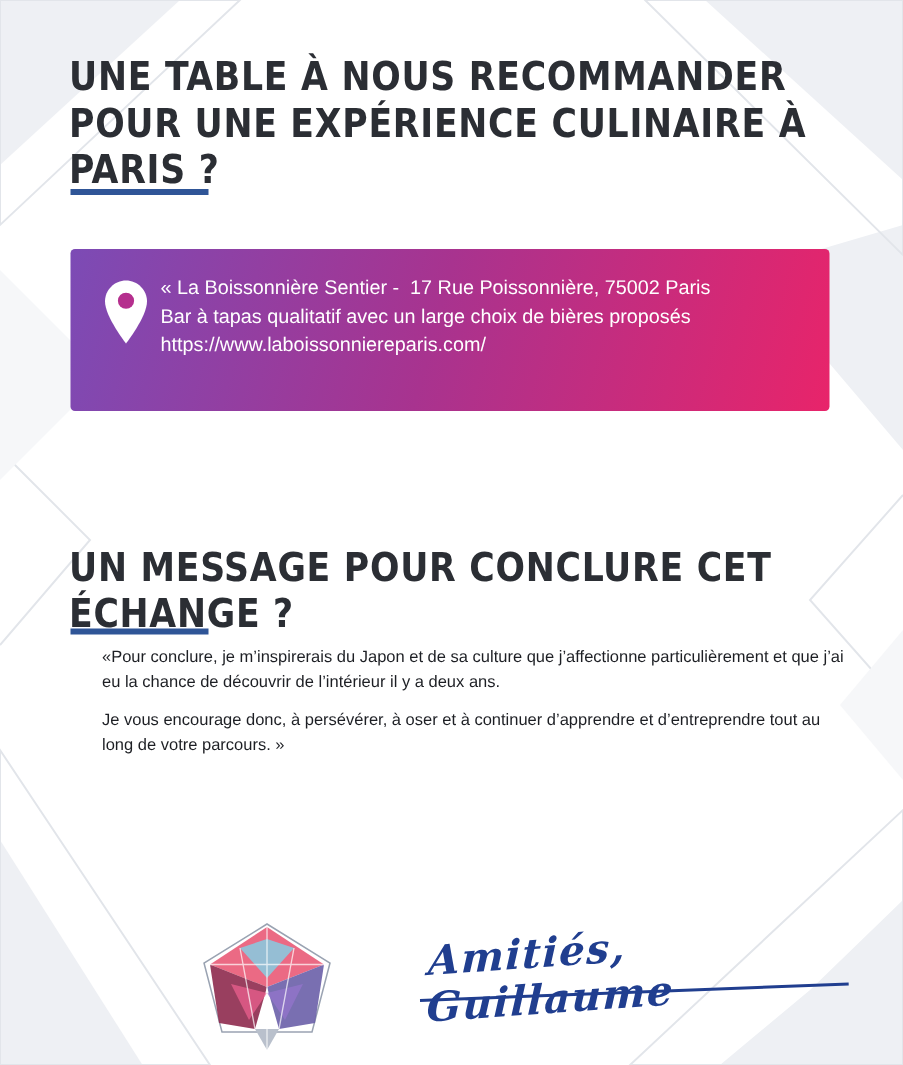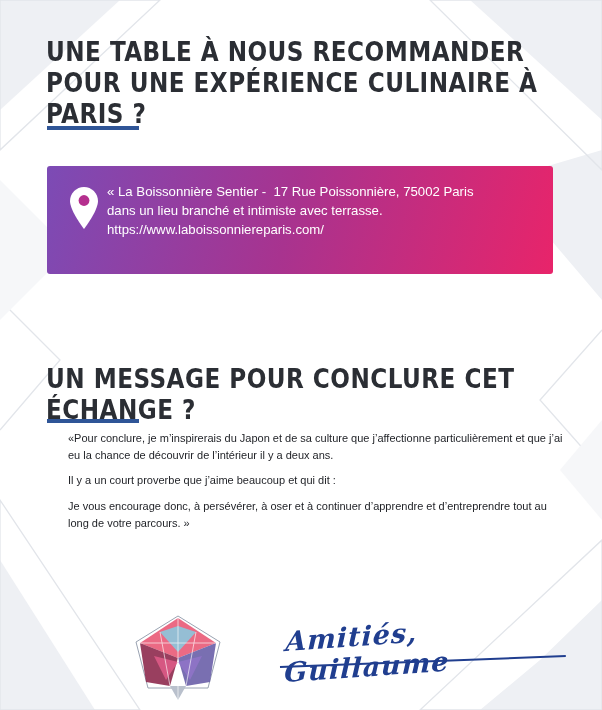--- a/index.html
+++ b/index.html
@@ -186,32 +186,31 @@
 
   <div class="card">
     <div class="pin">
       <svg width="30" height="44" viewBox="0 0 30 44">
         <path d="M15 1 C7.3 1 1 7.3 1 15 C1 25 15 43 15 43 C15 43 29 25 29 15 C29 7.3 22.7 1 15 1 Z" fill="#ffffff"></path>
         <circle cx="15" cy="14.5" r="5.4" fill="#b52f8e"></circle>
       </svg>
     </div>
     <div class="card-text">
       <div>« La Boissonnière Sentier -  17 Rue Poissonnière, 75002 Paris</div>
-      <div>dans un lieu branché et intimiste avec terrasse.</div>
+      <div>Bar à tapas qualitatif avec un large choix de bières proposés</div>
       <div>https://www.laboissonniereparis.com/</div>
     </div>
   </div>
 
   <h1 class="heading" id="h2">Un message pour conclure cet échange ?</h1>
 
   <div class="rule" id="rule2"></div>
 
   <div class="message">
     <p>«Pour conclure, je m’inspirerais du Japon et de sa culture que j’affectionne particulièrement et que j’ai eu la chance de découvrir de l’intérieur il y a deux ans.</p>
-    <p>Il y a un court proverbe que j’aime beaucoup et qui dit :</p>
     <p>Je vous encourage donc, à persévérer, à oser et à continuer d’apprendre et d’entreprendre  tout au long de votre parcours. »</p>
   </div>
 
   <div class="sig-row">
     <div class="logo">
       <svg width="96" height="92" viewBox="0 0 96 92">
         <g stroke="#9aa3b2" stroke-width="1" fill="none">
           <polygon points="48,4 90,30 78,76 18,76 6,30"></polygon>
         </g>
         <polygon points="48,6 86,31 48,46 10,31" fill="#e8506f" opacity="0.85"></polygon>

